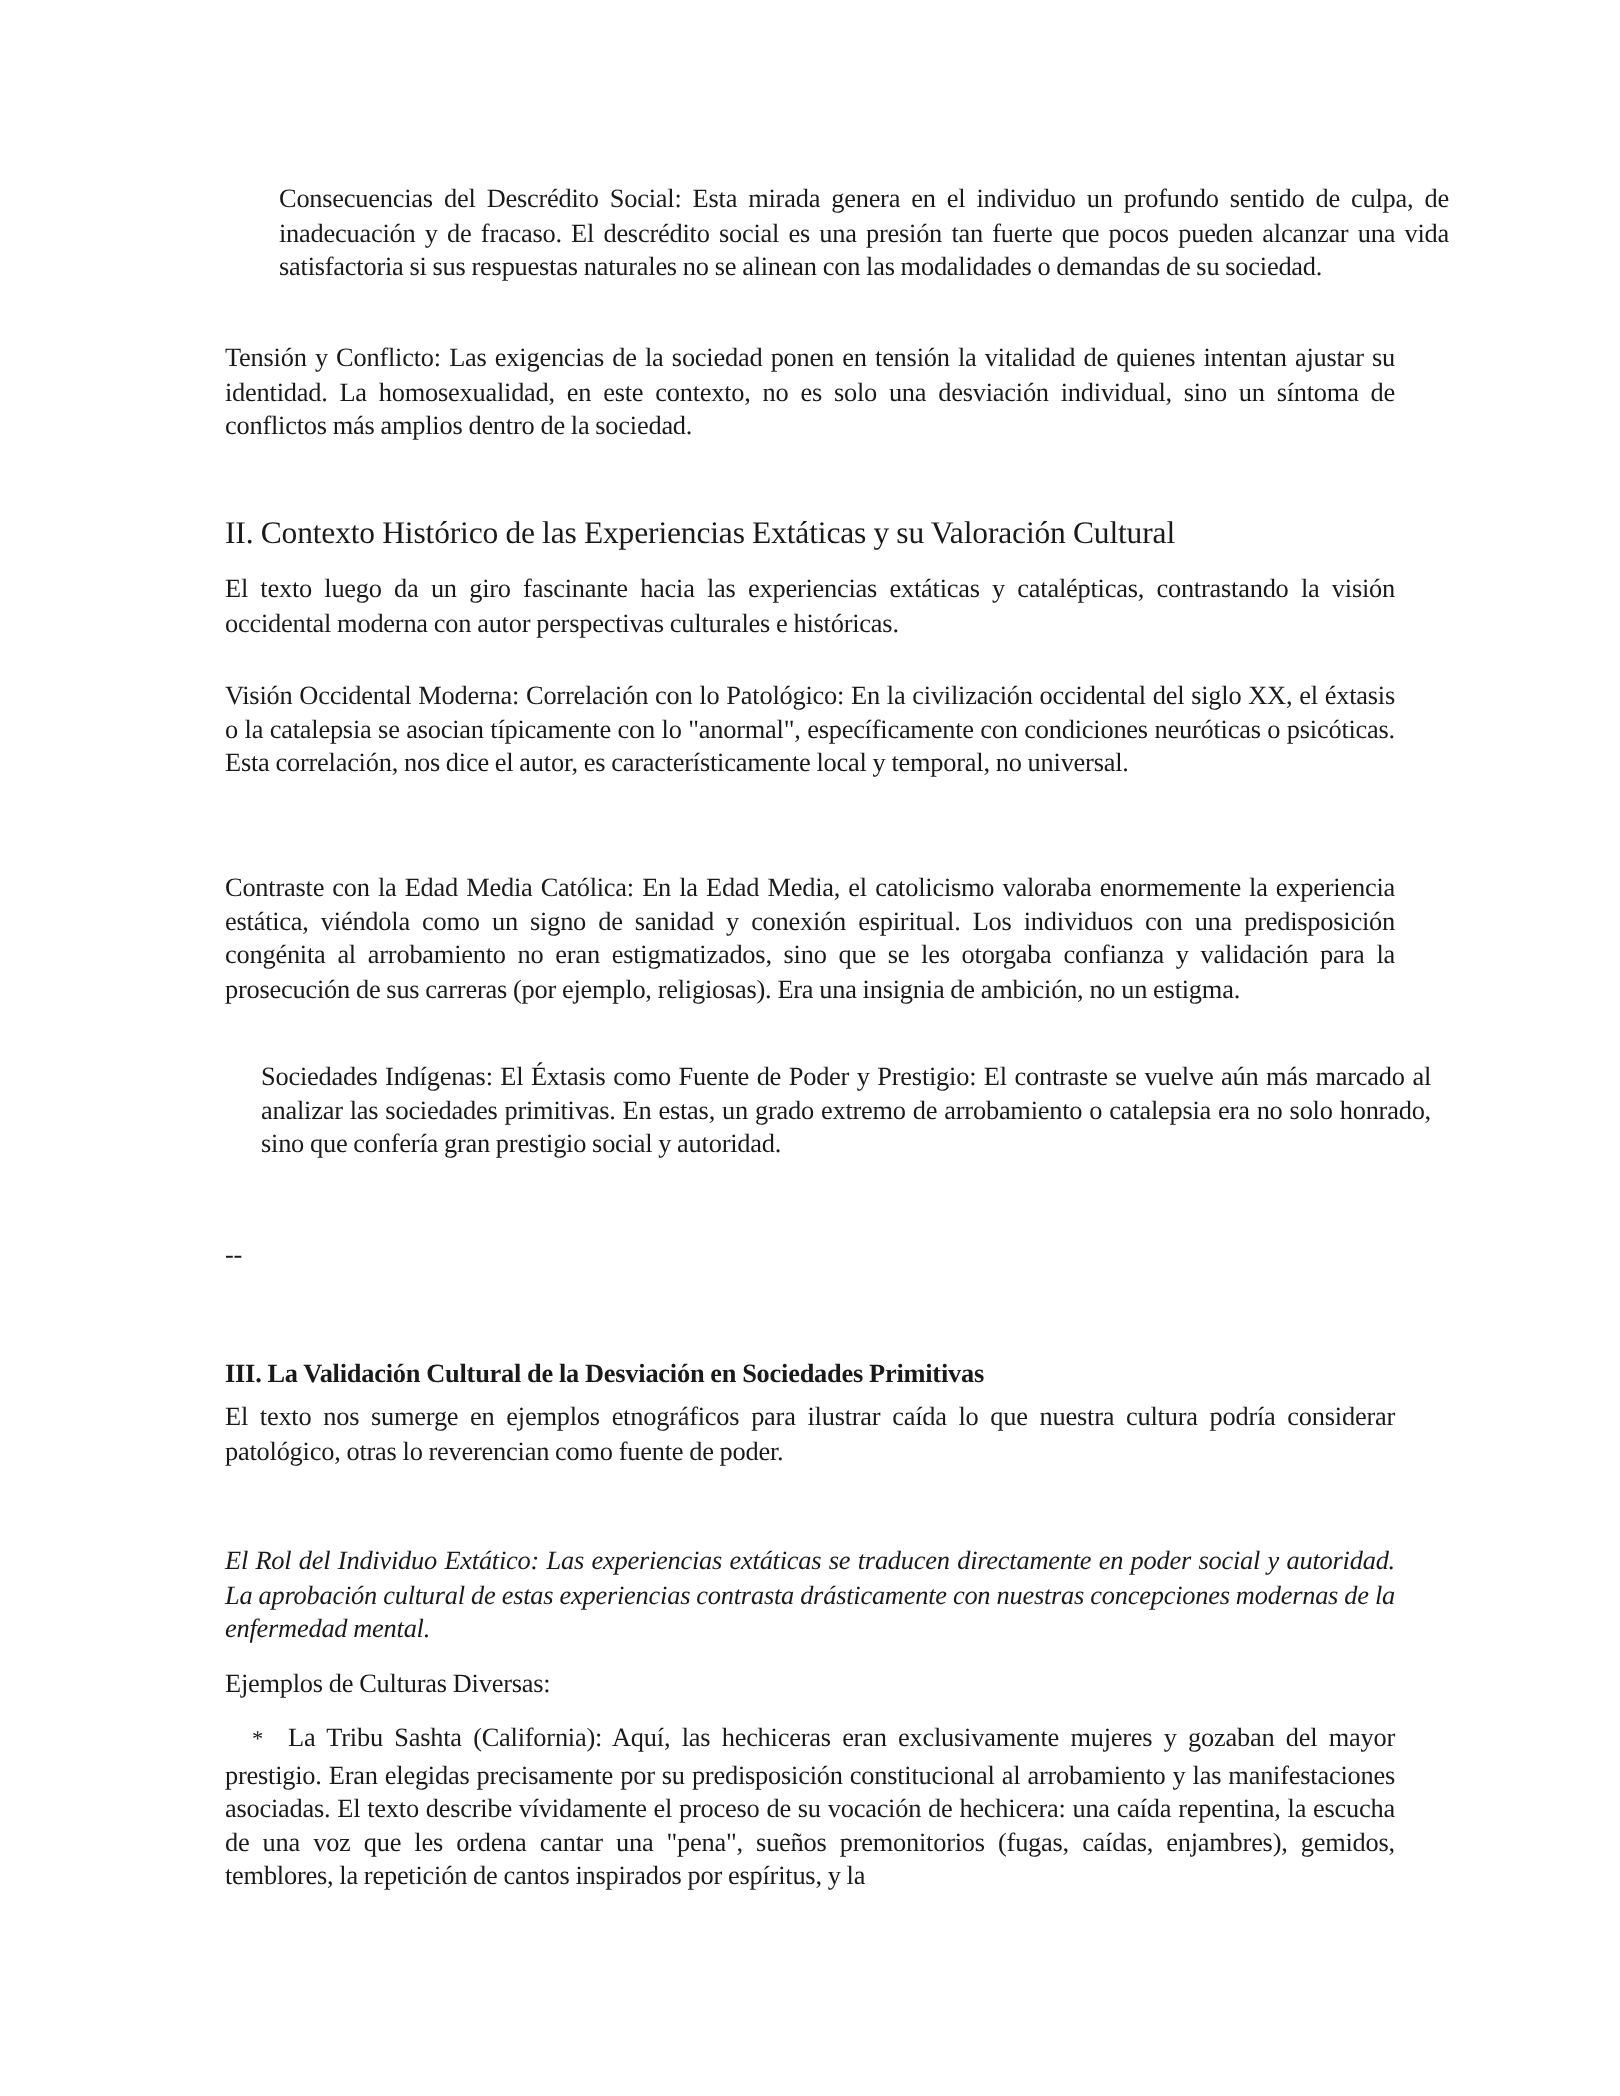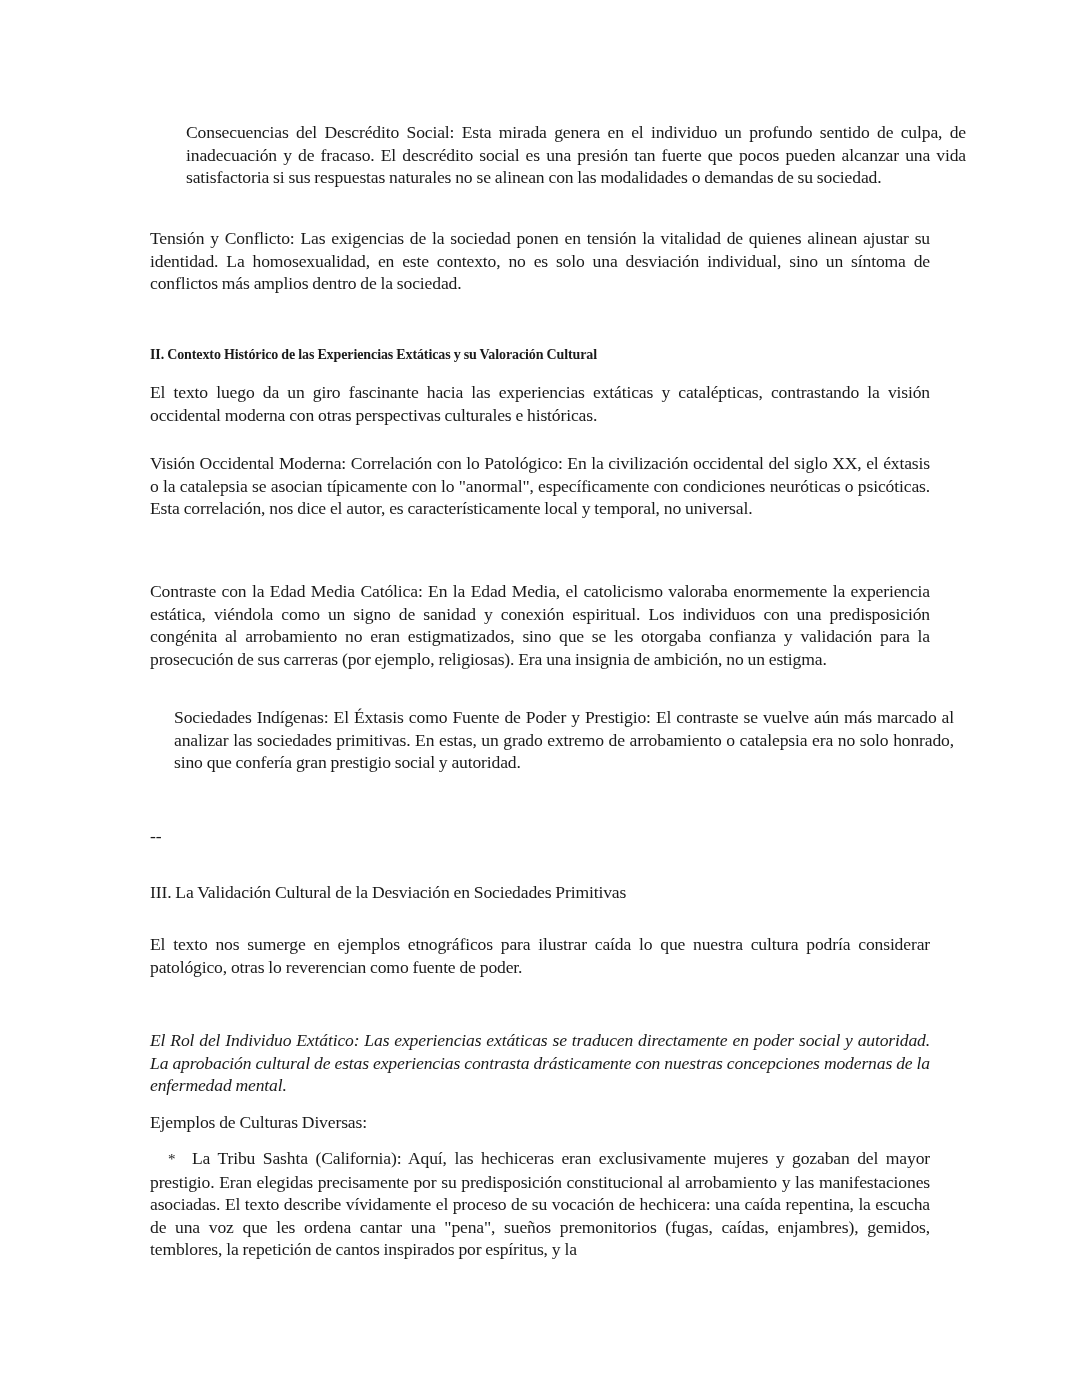--- a/index.html
+++ b/index.html
@@ -27,57 +27,57 @@
       width: 780px;
       font-size: 17.6px;
       line-height: 22.6px;
       text-align: justify;
       text-align-last: left;
       letter-spacing: -0.15px;
       word-spacing: -0.3px;
       margin: 0;
     }
     .h-bold {
-      font-weight: bold;
-      font-size: 14px;
+      font-weight: normal;
+      font-size: 21px;
       text-align: center;
       letter-spacing: -0.1px;
     }
     .h-plain {
       text-align: left;
     }
     .bullet {
       display: inline-block;
       width: 24px;
       padding-left: 18px;
       font-size: 15px;
     }
   </style>
 </head>
 <body>
 
 <div class="page">
 
   <p class="blk" style="top:121px;margin-left:36px;">Consecuencias del Descrédito Social: Esta mirada genera en el individuo un profundo sentido de culpa, de inadecuación y de fracaso. El descrédito social es una presión tan fuerte que pocos pueden alcanzar una vida satisfactoria si sus respuestas naturales no se alinean con las modalidades o demandas de su sociedad.</p>
 
-  <p class="blk" style="top:227px;">Tensión y Conflicto: Las exigencias de la sociedad ponen en tensión la vitalidad de quienes alinean ajustar su identidad. La homosexualidad, en este contexto, no es solo una desviación individual, sino un síntoma de conflictos más amplios dentro de la sociedad.</p>
+  <p class="blk" style="top:227px;">Tensión y Conflicto: Las exigencias de la sociedad ponen en tensión la vitalidad de quienes intentan ajustar su identidad. La homosexualidad, en este contexto, no es solo una desviación individual, sino un síntoma de conflictos más amplios dentro de la sociedad.</p>
 
   <h2 class="blk h-bold" style="top:344px;">II. Contexto Histórico de las Experiencias Extáticas y su Valoración Cultural</h2>
 
-  <p class="blk" style="top:381px;">El texto luego da un giro fascinante hacia las experiencias extáticas y catalépticas, contrastando la visión occidental moderna con otras perspectivas culturales e históricas.</p>
+  <p class="blk" style="top:381px;">El texto luego da un giro fascinante hacia las experiencias extáticas y catalépticas, contrastando la visión occidental moderna con autor perspectivas culturales e históricas.</p>
 
   <p class="blk" style="top:452px;">Visión Occidental Moderna: Correlación con lo Patológico: En la civilización occidental del siglo XX, el éxtasis o la catalepsia se asocian típicamente con lo "anormal", específicamente con condiciones neuróticas o psicóticas. Esta correlación, nos dice el autor, es característicamente local y temporal, no universal.</p>
 
   <p class="blk" style="top:580px;">Contraste con la Edad Media Católica: En la Edad Media, el catolicismo valoraba enormemente la experiencia estática, viéndola como un signo de sanidad y conexión espiritual. Los individuos con una predisposición congénita al arrobamiento no eran estigmatizados, sino que se les otorgaba confianza y validación para la prosecución de sus carreras (por ejemplo, religiosas). Era una insignia de ambición, no un estigma.</p>
 
   <p class="blk" style="top:706px;margin-left:24px;">Sociedades Indígenas: El Éxtasis como Fuente de Poder y Prestigio: El contraste se vuelve aún más marcado al analizar las sociedades primitivas. En estas, un grado extremo de arrobamiento o catalepsia era no solo honrado, sino que confería gran prestigio social y autoridad.</p>
 
   <p class="blk h-plain" style="top:825px;">--</p>
 
-  <h3 class="blk h-plain" style="top:881px; font-weight:normal;">III. La Validación Cultural de la Desviación en Sociedades Primitivas</h3>
+  <h3 class="blk h-plain" style="top:904px; font-weight:bold;">III. La Validación Cultural de la Desviación en Sociedades Primitivas</h3>
 
   <p class="blk" style="top:933px;">El texto nos sumerge en ejemplos etnográficos para ilustrar caída lo que nuestra cultura podría considerar patológico, otras lo reverencian como fuente de poder.</p>
 
   <p class="blk" style="top:1029px;font-style:italic;">El Rol del Individuo Extático: Las experiencias extáticas se traducen directamente en poder social y autoridad. La aprobación cultural de estas experiencias contrasta drásticamente con nuestras concepciones modernas de la enfermedad mental.</p>
 
   <p class="blk h-plain" style="top:1111px;">Ejemplos de Culturas Diversas:</p>
 
   <p class="blk" style="top:1147px;"><span class="bullet">*</span><span>La Tribu Sashta (California): Aquí, las hechiceras eran exclusivamente mujeres y gozaban del mayor prestigio. Eran elegidas precisamente por su predisposición constitucional al arrobamiento y las manifestaciones asociadas. El texto describe vívidamente el proceso de su vocación de hechicera: una caída repentina, la escucha de una voz que les ordena cantar una "pena", sueños premonitorios (fugas, caídas, enjambres), gemidos, temblores, la repetición de cantos inspirados por espíritus, y la</span></p>
 
 </div>

